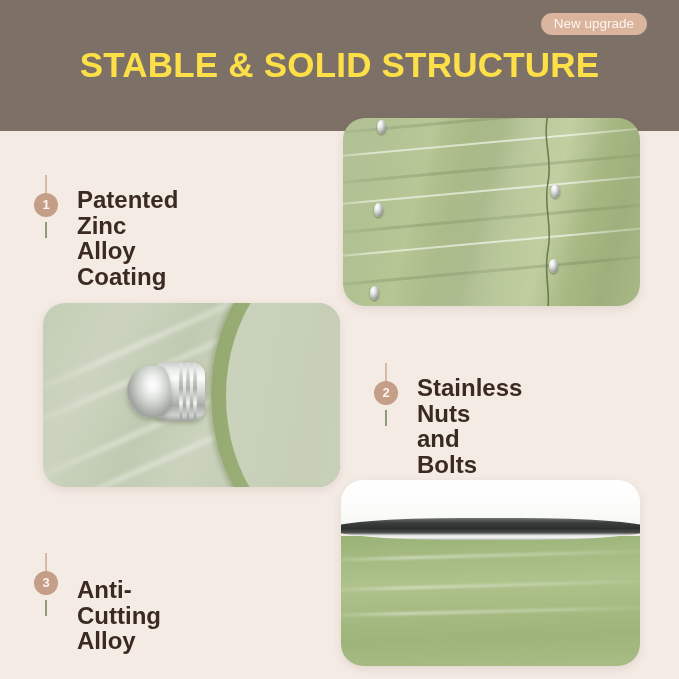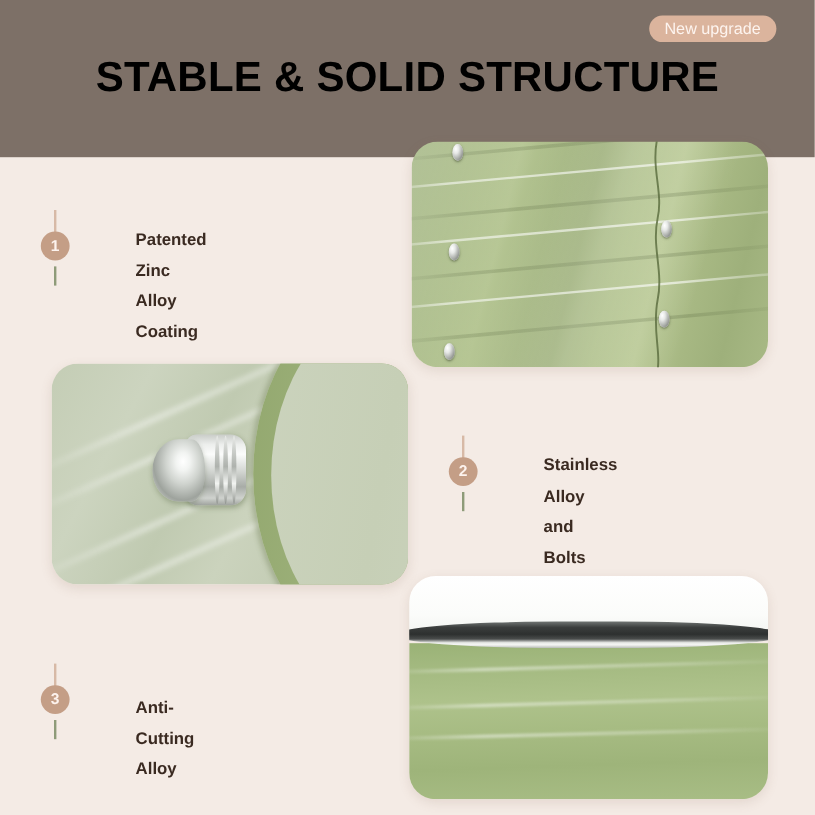--- a/index.html
+++ b/index.html
@@ -12,21 +12,21 @@
   }
 
   
   .header {
     position:absolute; left:0; top:0; width:679px; height:131px;
     background:#7d7067;
   }
   .header-title {
     position:absolute; left:0; top:44px; width:679px;
     text-align:center;
-    color:#000000;
+    color:#fde047;
     font-size:35px;
     font-weight:bold;
     letter-spacing:0.2px;
     line-height:42px;
     white-space:nowrap;
   }
   .badge {
     position:absolute; right:32px; top:13px;
     background:#dbb49d;
     color:#fdf4ef;
@@ -164,25 +164,24 @@
     background:#c49e86;
     color:#fdf3ee;
     font-size:13px;
     font-weight:bold;
     text-align:center;
     line-height:24px;
   }
   .marker-text {
     position:absolute; left:43px; top:12px;
     color:#3a2a21;
-    font-size:14px;
+    font-size:24px;
     font-weight:bold;
     line-height:25.5px;
     white-space:pre-line;
-    margin-left:36px;
   }
   .m1 { left:34px; top:175px; }
   .m2 { left:374px; top:363px; }
   .m3 { left:34px; top:553px; }
 </style>
 </head>
 <body>
 
 <div class="header">
   <div class="badge">New upgrade</div>
@@ -244,21 +243,21 @@
   <div class="marker-circle">1</div>
   <div class="marker-line-bottom"></div>
   <div class="marker-text">Patented Zinc
 Alloy Coating</div>
 </div>
 
 <div class="marker m2">
   <div class="marker-line-top"></div>
   <div class="marker-circle">2</div>
   <div class="marker-line-bottom"></div>
-  <div class="marker-text">Stainless Alloy
+  <div class="marker-text">Stainless Nuts
 and Bolts</div>
 </div>
 
 <div class="marker m3">
   <div class="marker-line-top"></div>
   <div class="marker-circle">3</div>
   <div class="marker-line-bottom"></div>
   <div class="marker-text" style="top:24px;">Anti-Cutting Alloy</div>
 </div>
 

